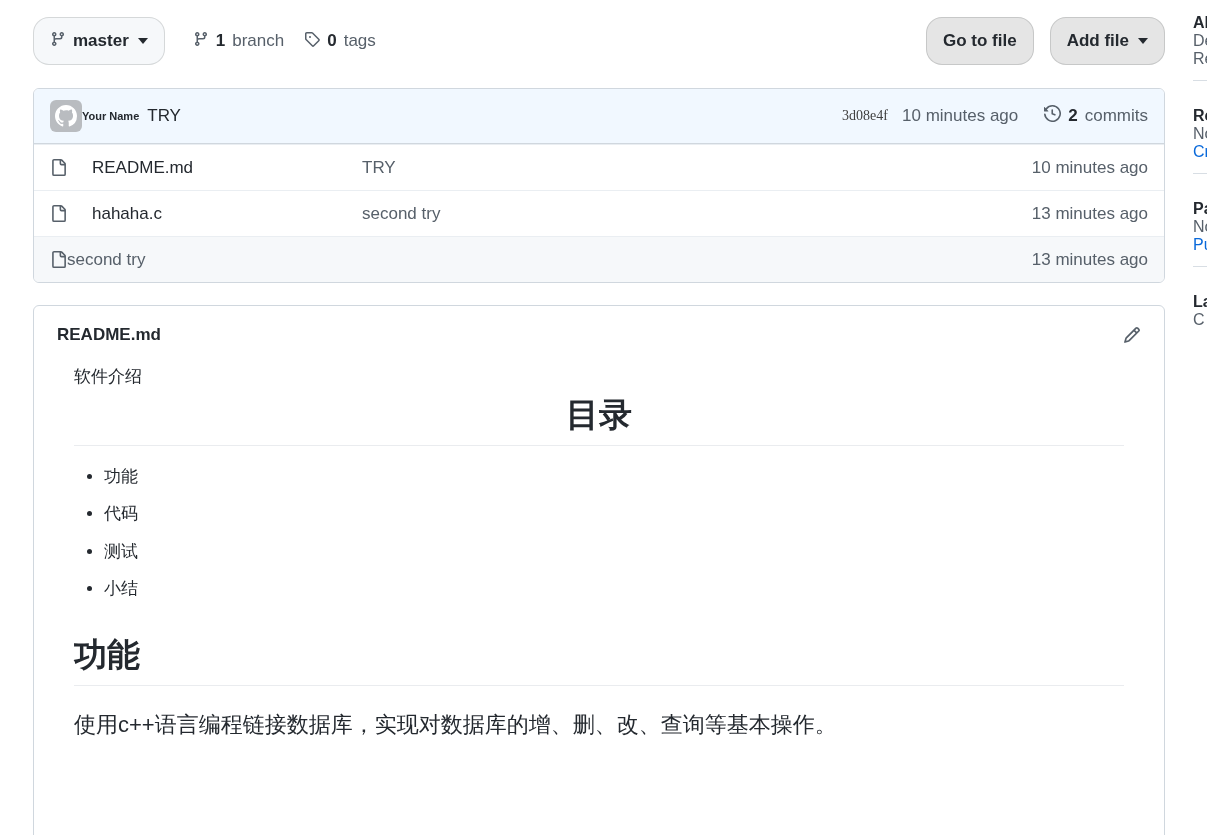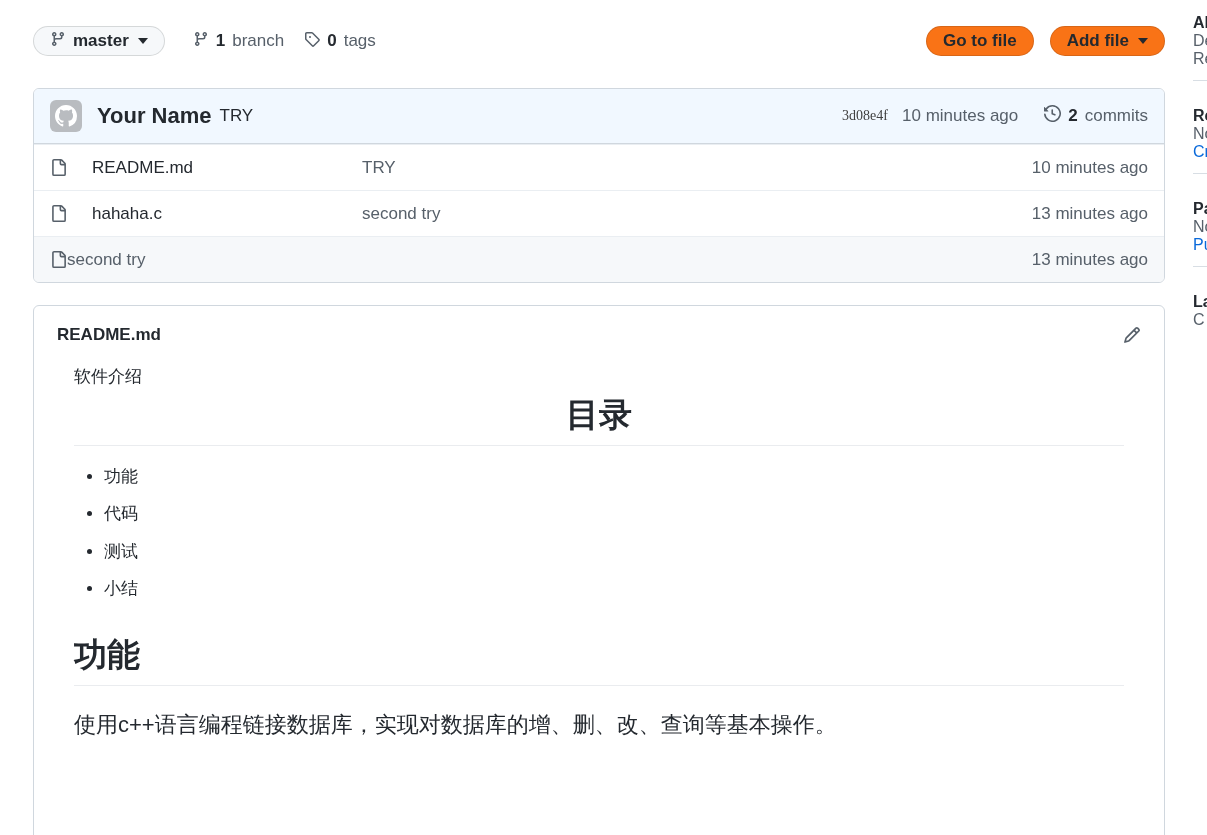--- a/index.html
+++ b/index.html
@@ -14,28 +14,28 @@
   .page { position: relative; width: 1207px; height: 835px; }
 
   
   .toolbar {
     position: absolute; left: 33px; top: 18px;
     width: 1132px; height: 46px;
     display: flex; align-items: center;
   }
   .btn {
     display: inline-flex; align-items: center; gap: 7px;
-    height: 30px; padding: 0 16px;
+    height: 48px; padding: 0 16px;
     border: 1px solid rgba(27,31,36,0.15);
     border-radius: 16px;
     background: #f6f8fa;
     font-size: 17px; font-weight: bold; color: #24292f;
     cursor: pointer; white-space: nowrap;
   }
-  .btn-white { background: #f97316; }
+  .btn-white { background: #e5e5e5; }
   .btn-green {
     background: #2da44e; border-color: rgba(27,31,36,0.15);
     color: #ffffff;
   }
   .caret {
     width: 0; height: 0; margin-left: 2px;
     border-left: 5px solid transparent;
     border-right: 5px solid transparent;
     border-top: 6px solid currentColor;
   }
@@ -58,21 +58,21 @@
   .commitbar {
     display: flex; align-items: center;
     height: 55px; padding: 0 16px;
     background: #f1f8ff; border-bottom: 1px solid #d0d7de;
   }
   .avatar {
     width: 32px; height: 32px; border-radius: 6px;
     background: #b9bcc0; flex: none;
     display: flex; align-items: center; justify-content: center;
   }
-  .author { font-size: 22px; font-weight: bold; color: #24292f; margin-left: 15px; cursor: pointer; }
+  .author { font-size: 11px; font-weight: bold; color: #24292f; cursor: pointer; }
   .cmsg { font-size: 17px; color: #24292f; margin-left: 8px; cursor: pointer; }
   .sha {
     font-family: Liberation Serif, serif;
     font-size: 14px; color: #404040; cursor: pointer;
   }
   .ago { font-size: 17px; color: #57606a; margin-left: 14px; }
   .commits {
     display: inline-flex; align-items: center; gap: 7px;
     font-size: 17px; color: #57606a; margin-left: 26px; cursor: pointer;
   }

